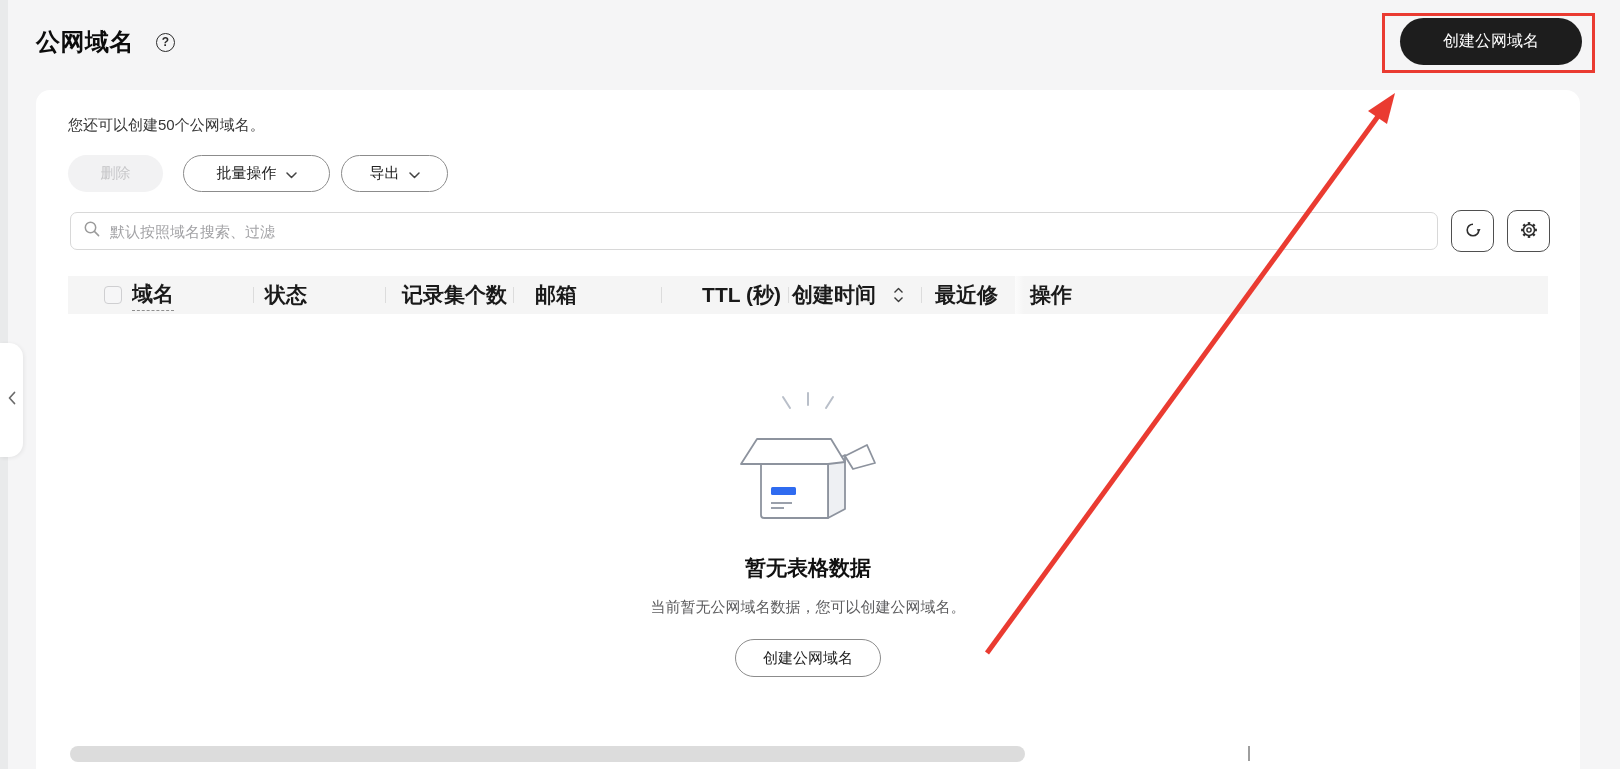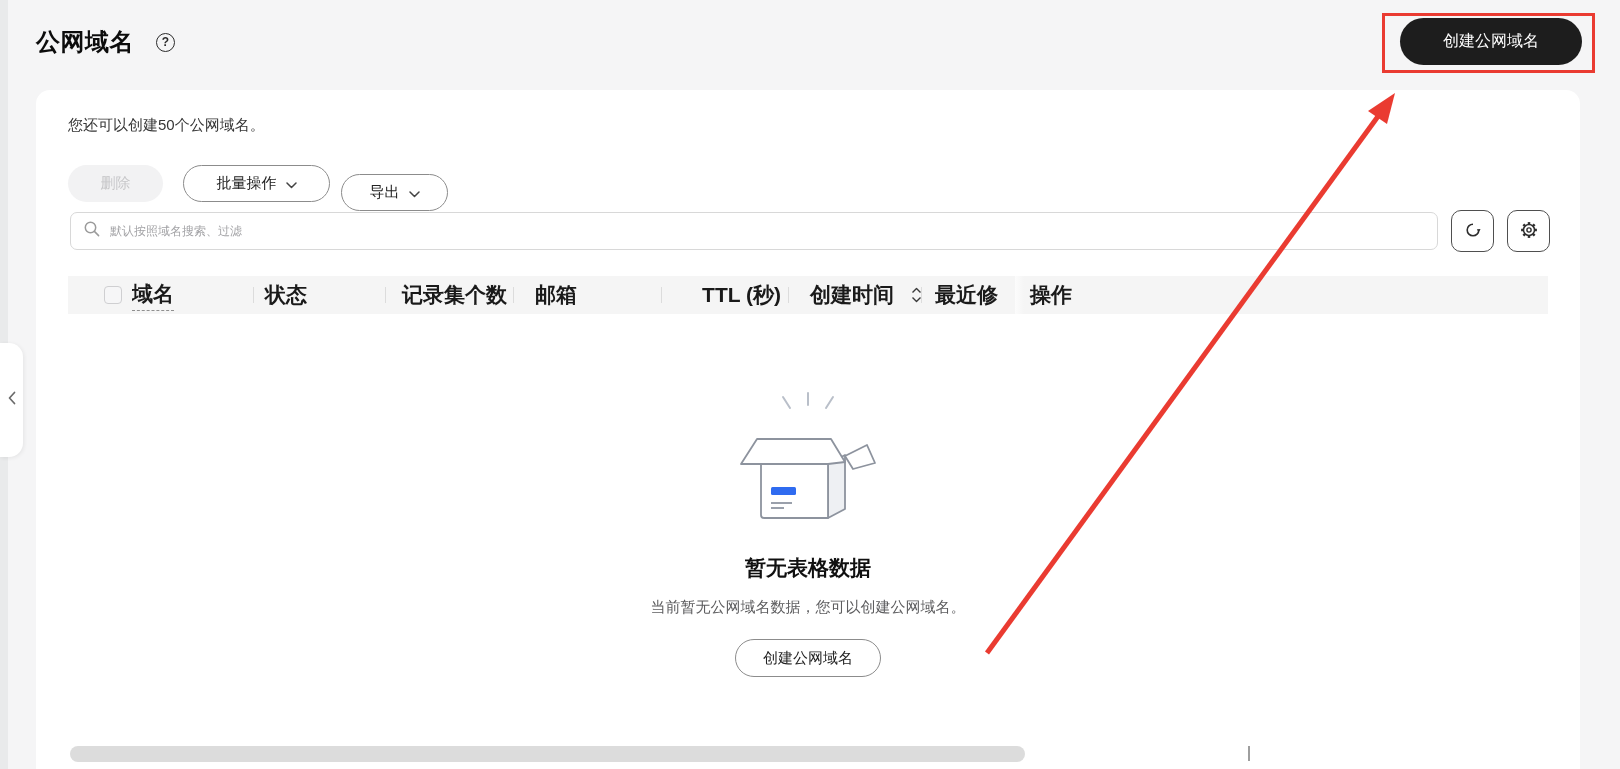--- a/index.html
+++ b/index.html
@@ -43,29 +43,29 @@
     position:absolute; left:36px; top:90px; width:1544px; height:679px;
     background:#ffffff; border-radius:14px 14px 0 0;
   }
   .quota-text { position:absolute; left:32px; top:26px; font-size:15px; color:#363636; }
   
   .toolbar { position:absolute; left:32px; top:65px; display:flex; align-items:center; }
   .btn { height:37px; border-radius:19px; font-size:15px; font-family:inherit; display:flex; align-items:center; justify-content:center; cursor:pointer; }
   .btn-disabled { width:95px; background:#f2f2f3; color:#c7c7c9; border:none; margin-right:20px; cursor:default; }
   .btn-outline { background:#fff; border:1px solid #8c8c8c; color:#222; gap:9px; }
   .btn-batch { width:147px; margin-right:11px; }
-  .btn-export { width:107px;margin-top:19px; }
+  .btn-export { width:107px; }
   
   .search-box {
     position:absolute; left:34px; top:122px; width:1368px; height:38px;
     border:1px solid #d8d8d8; border-radius:7px; background:#fff;
     display:flex; align-items:center; padding:0 12px; gap:9px;
   }
   .search-box input {
-    flex:1; border:none; outline:none; font-size:12px; color:#333; font-family:inherit; background:transparent;
+    flex:1; border:none; outline:none; font-size:15px; color:#333; font-family:inherit; background:transparent;
   }
   .search-box input::placeholder { color:#a3a3a6; }
   .icon-btn {
     position:absolute; top:120px; width:43px; height:42px;
     background:#fff; border:1px solid #4f4f4f; border-radius:10px;
     display:flex; align-items:center; justify-content:center; cursor:pointer;
   }
   .icon-btn.refresh { left:1415px; }
   .icon-btn.settings { left:1471px; }
   
@@ -73,21 +73,21 @@
     position:absolute; left:32px; top:186px; width:1480px; height:38px;
     background:#f5f5f5; display:flex; align-items:center;
     font-size:21px; font-weight:700; color:#1a1a1a;
   }
   .th { height:38px; display:flex; align-items:center; position:relative; white-space:nowrap; overflow:hidden; }
   .th.div::before { content:""; position:absolute; left:0; top:11px; width:1px; height:16px; background:#dcdcdc; }
   .c0 { width:64px; } .c1 { width:121px; } .c2 { width:132px; padding-left:12px; }
   .c3 { width:128px; justify-content:flex-end; padding-right:6px; }
   .c4 { width:192px; padding-left:10px; } .c5 { width:148px; padding-left:22px; }
   .c6 { width:127px; justify-content:flex-end; padding-right:7px; }
-  .c7 { width:133px; padding-left:22px; gap:17px; }
+  .c7 { width:133px; padding-left:4px; gap:17px; }
   .c8 { width:94px; padding-left:14px; }
   .c9 { width:341px; padding-left:15px; }
   .c9::after { content:""; position:absolute; left:0; top:0; width:9px; height:38px;
                background:linear-gradient(to right, rgba(252,252,252,.95), rgba(252,252,252,0)); }
   .checkbox {
     width:18px; height:18px; margin-left:36px; border:1px solid #cfcfd1;
     border-radius:4px; background:#f6f6f7; cursor:pointer;
   }
   .col-domain-label { border-bottom:1px dashed #8f8f8f; padding-bottom:2px; cursor:help; }
   .sort-icon { display:inline-flex; cursor:pointer; }

